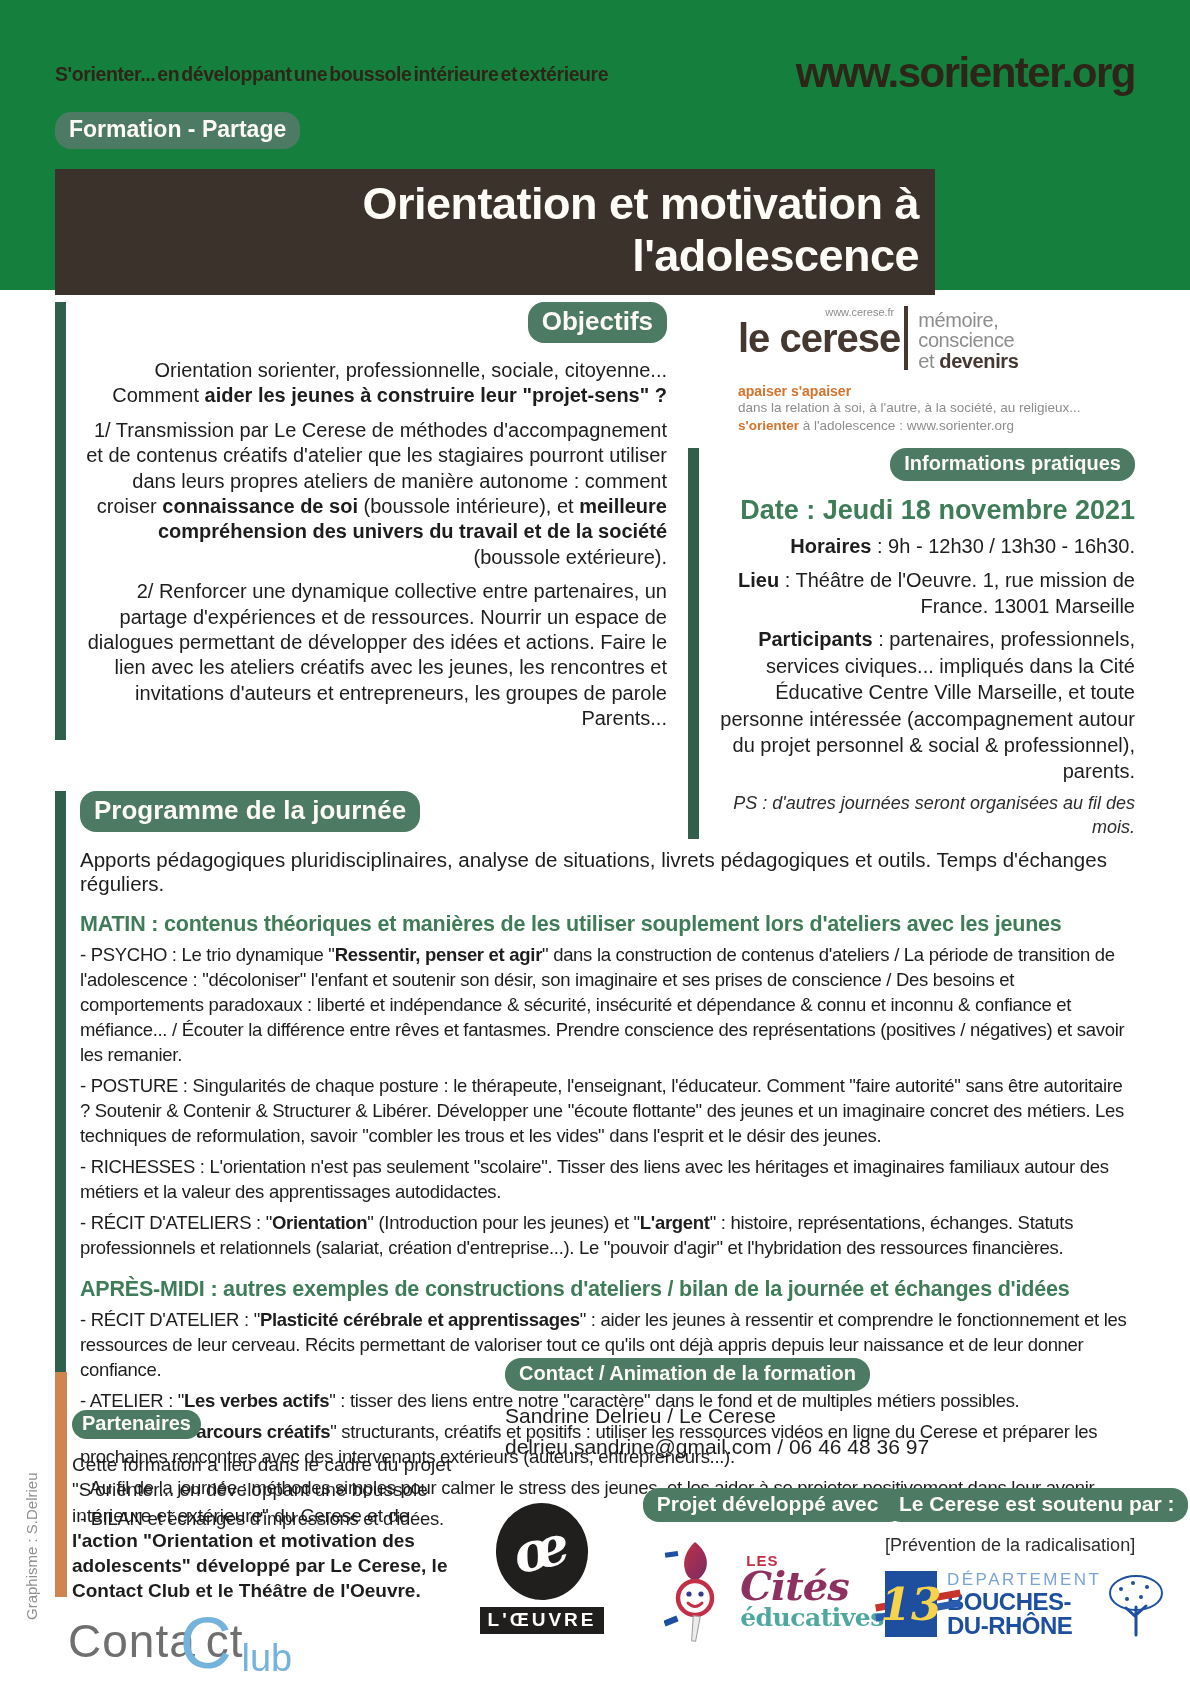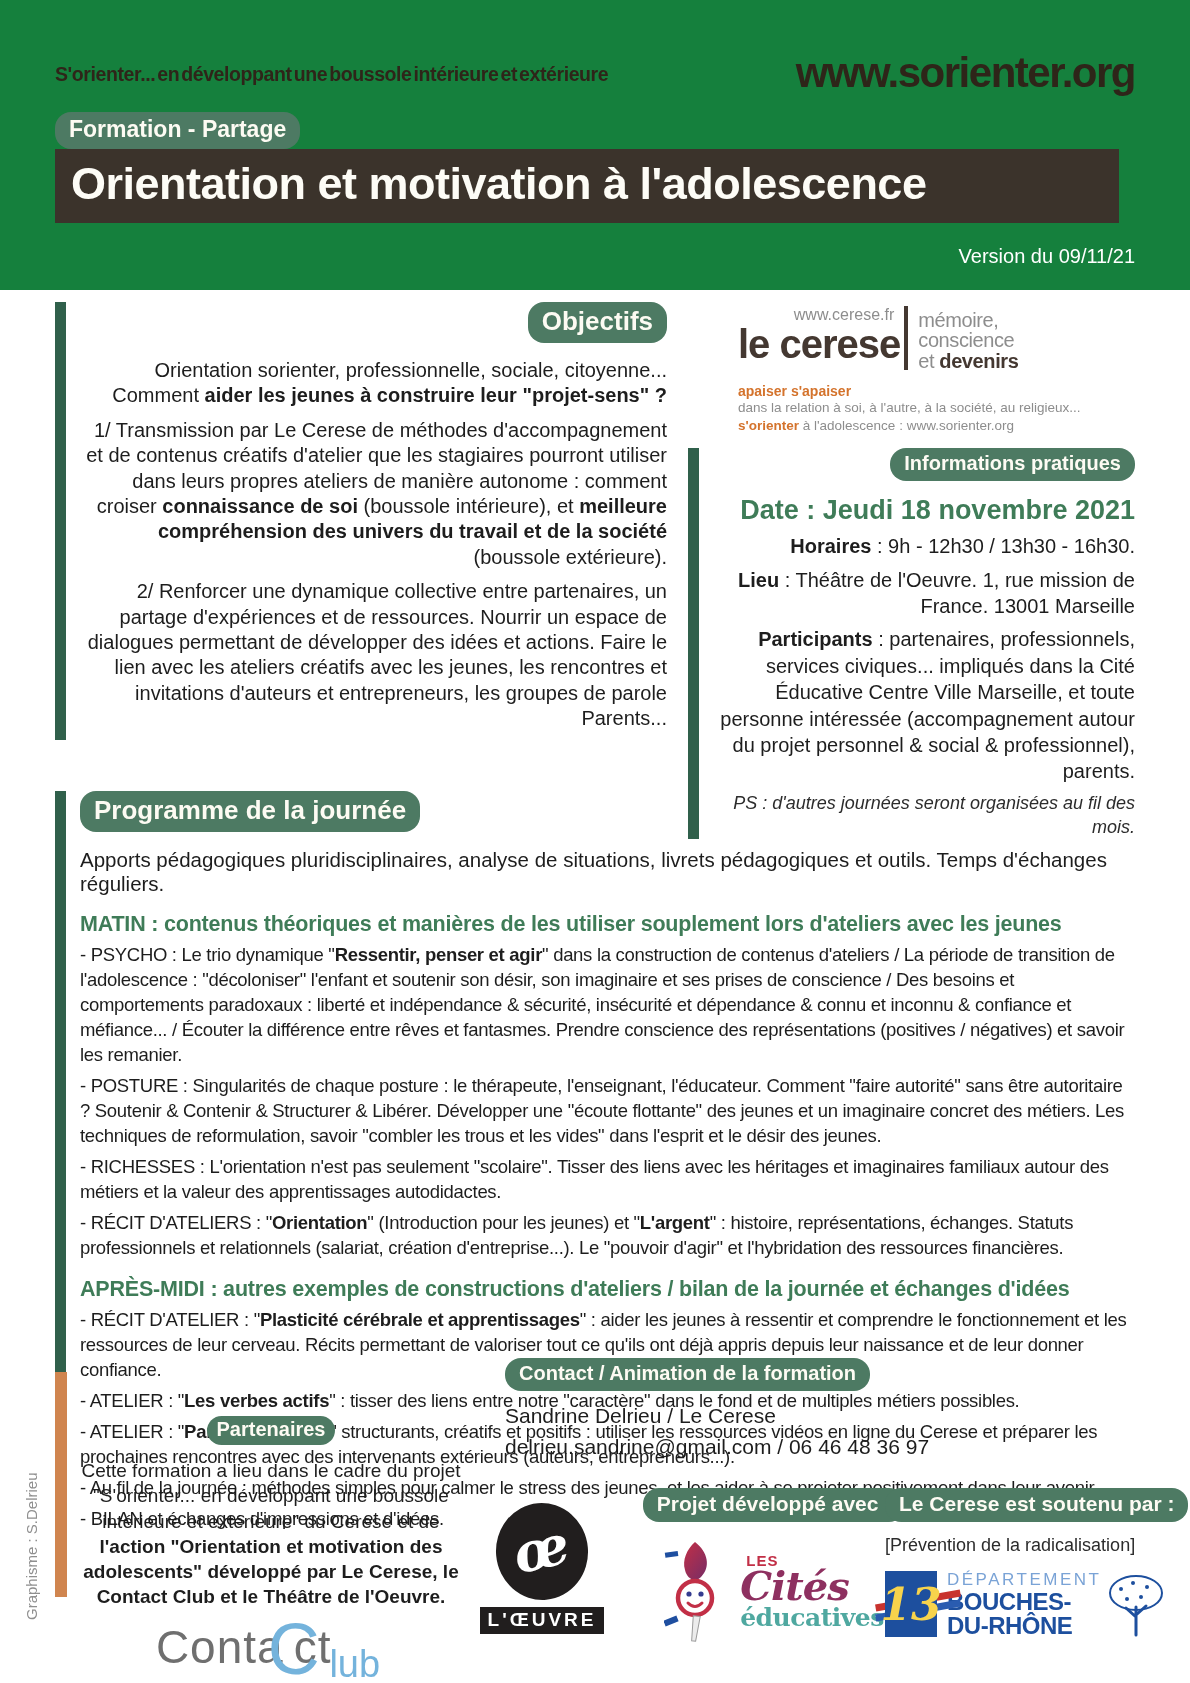--- a/index.html
+++ b/index.html
@@ -8,34 +8,34 @@
     height:1683px; background:#ffffff; position:relative; overflow:hidden;
     font-family:"Liberation Sans", sans-serif; color:#1d1d1d;
   }
   
   .header { background:#15803d; height:290px; padding:52px 55px 0; }
   .header-top { display:flex; justify-content:space-between; align-items:flex-end; }
   .tagline { font-size:19.5px; font-weight:bold; color:#2e2519; letter-spacing:-0.4px; word-spacing:-3px; padding-bottom:8px; }
   .website { font-size:42px; font-weight:bold; color:#2e2519; letter-spacing:-1.5px; line-height:1; }
   .badge { display:inline-block; background:#4d7a63; color:#fdfbf3; font-weight:bold; padding:4px 14px 6px;border-radius:16px; }
   .badge-formation { font-size:23px; margin-top:18px; }
-  .title-bar { margin-top:0; width:1064px; background:#3b332b; color:#fdfcf6; font-size:45px; font-weight:bold; letter-spacing:-0.5px; padding:9px 16px 13px; }
+  .title-bar { margin-top:20px; width:880px; background:#3b332b; color:#fdfcf6; font-size:45px; font-weight:bold; letter-spacing:-0.5px; padding:9px 16px 13px;text-align:right; }
   .version { margin-top:22px; text-align:right; color:#ffffff; font-size:20px; }
   
   .main { padding:12px 55px 0; }
   .row1 { display:flex; justify-content:space-between; align-items:flex-start; }
   .greenbar { border-left:11px solid #30604b; padding-left:14px; }
   .objectifs { width:612px;text-align:right; }
   .section-badge { font-size:26px; margin-bottom:6px; }
   .objectifs p { font-size:20px; line-height:1.27; margin:9px 0; }
   .right-col { width:447px; }
   
   .cerese { margin-left:50px; margin-top:4px; }
   .cerese-main { display:flex; align-items:flex-start; }
-  .cerese-url { font-size:16px; color:#8d8d8d; text-align:right; padding-right:6px; }
+  .cerese-url { font-size:11px; color:#8d8d8d; text-align:right; padding-right:6px; }
   .cerese-name { font-size:40px; font-weight:bold; color:#443831; letter-spacing:-1px; line-height:1; }
   .cerese-sep { width:4px; background:#443831; height:64px; margin:0 10px 0 4px; }
   .cerese-right { font-size:20px; color:#8d8d8d; line-height:1.02; letter-spacing:-0.4px; padding-top:4px; }
   .cerese-right b { color:#443831; }
   .cerese-tags { margin-top:12px; }
   .tag-orange { color:#d4732c; font-weight:bold; font-size:14px; }
   .tag-small { color:#8d8d8d; font-size:13.5px; line-height:1.3; }
   
   .infos { margin-top:14px;text-align:right; }
   .infos .section-badge { font-size:20px; }
@@ -47,21 +47,21 @@
   .programme .section-badge { font-size:26px; }
   .prog-intro { font-size:20.5px; margin:10px 0 4px; }
   .prog-heading { color:#3f7c58; font-size:21.5px; font-weight:bold; letter-spacing:-0.2px; margin:16px 0 4px; }
   .prog-item { font-size:18.5px; line-height:1.35; letter-spacing:-0.3px; margin:6px 0; }
   
   .footer { position:absolute; left:55px; right:55px; top:1360px; height:323px; }
   .contact { position:absolute; left:450px; top:-2px; }
   .contact .section-badge { font-size:20px; }
   .contact p { font-size:21px; margin-top:7px; }
   .footer-orange-bar { position:absolute; left:0; top:12px; width:12px; height:225px; background:#d0854f; }
-  .partenaires { position:absolute; left:17px; top:56px; width:398px;text-align:center; }
+  .partenaires { position:absolute; left:17px; top:50px; width:398px; }
   .partenaires .section-badge { font-size:20px; padding:2px 10px 4px; }
   .partenaires p { font-size:19px; line-height:1.33; margin-top:7px; }
   .graphisme { position:absolute; left:-32px; top:100px; height:160px; writing-mode:vertical-rl; transform:rotate(180deg); color:#8f8f8f; font-size:15px; }
   
   .cc-logo { margin-top:10px; margin-left:-4px; white-space:nowrap; }
   .cc-text { color:#6f6f6f; font-size:46px; letter-spacing:1px; }
   .cc-ctwrap { position:relative; display:inline-block; padding-left:10px; }
   .cc-c { position:absolute; left:-16px; top:-12px; font-size:72px; color:#74b3dc; font-weight:normal; }
   .cc-lub { color:#74b3dc; font-size:38px; position:relative; top:14px; left:-2px; }
   

